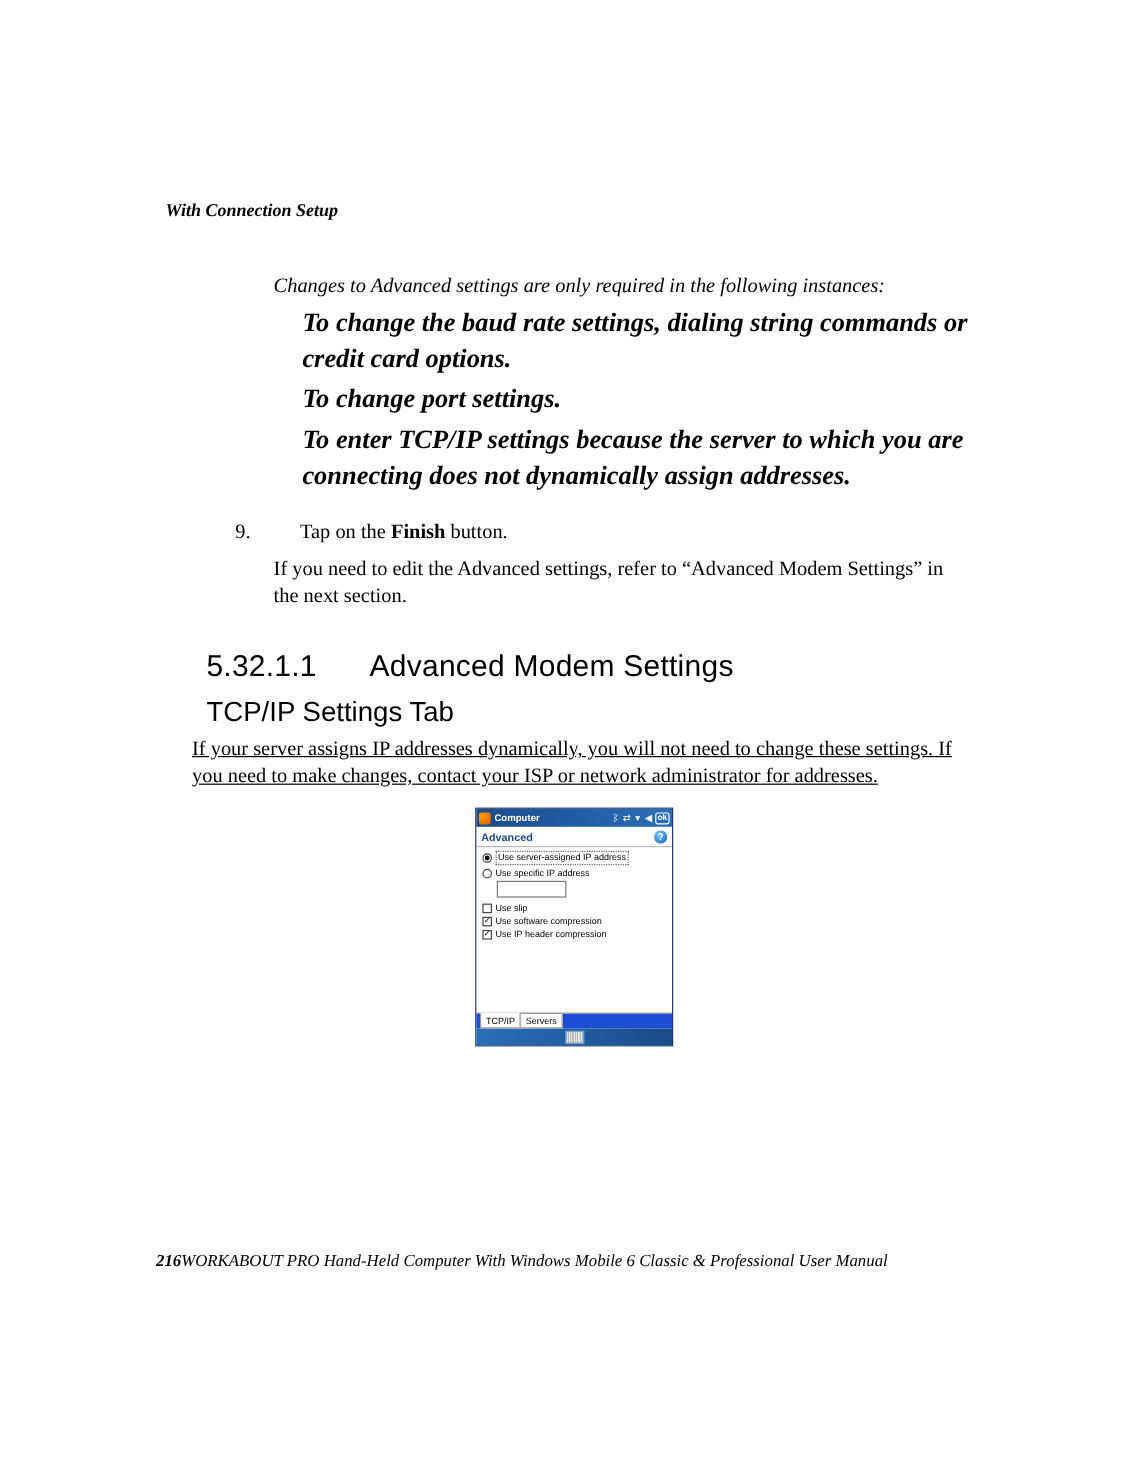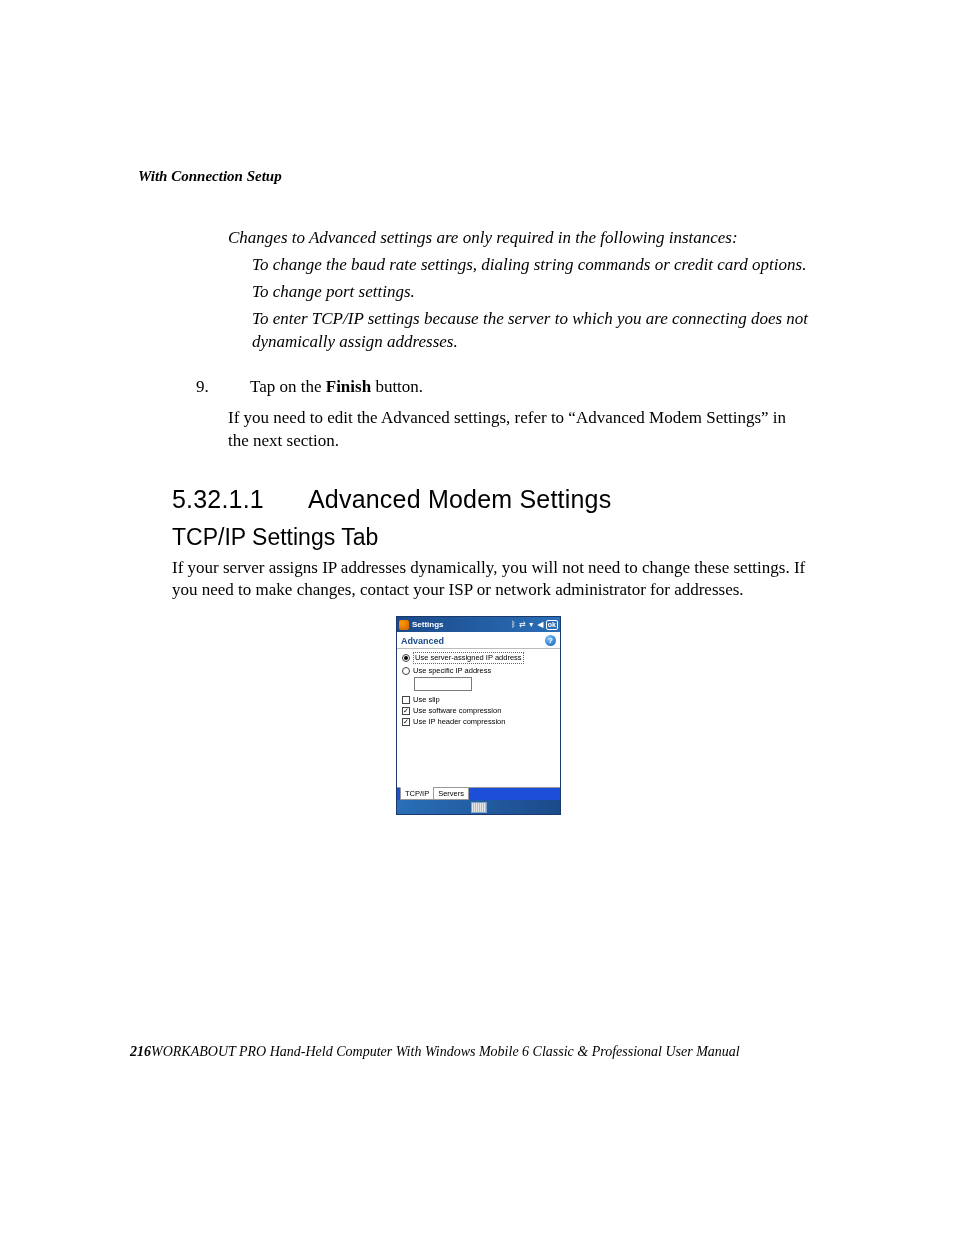--- a/index.html
+++ b/index.html
@@ -31,23 +31,24 @@
   .italic-block {
     margin-left: 90px;
     font-style: italic;
     font-size: 17px;
     line-height: 1.35;
   }
   .italic-sub {
     margin-left: 114px;
     margin-right: 5px;
     font-style: italic;
-    font-size: 17px;
+    font-size: 22px;
     line-height: 1.35;
     margin-top: 4px;
+    font-weight: bold;
   }
   .step {
     font-size: 17px;
     line-height: 1.35;
     margin-top: 22px;
     display: flex;
   }
   .step-num {
     width: 54px;
     flex-shrink: 0;
@@ -80,23 +81,24 @@
     font-family: "Helvetica Neue Condensed", "Arial Narrow", Arial, sans-serif;
     font-weight: 500;
     font-size: 23px;
     margin-top: 10px;
     margin-left: 34px;
     font-stretch: condensed;
   }
   .para {
     font-size: 17px;
     line-height: 1.35;
-    margin-left: 34px;
+    margin-left: 22px;
     margin-right: 10px;
     margin-top: 6px;
+    text-decoration: underline;
   }
   .screenshot-wrap {
     margin-top: 14px;
     display: flex;
     justify-content: center;
   }
   .wm-screen {
     width: 163px;
     border: 1px solid #1b3a6b;
     background: #fff;
@@ -239,21 +241,21 @@
   <div class="h-5">
     <span class="num">5.32.1.1</span><span>Advanced Modem Settings</span>
   </div>
   <div class="h-sub">TCP/IP Settings Tab</div>
   <div class="para">If your server assigns IP addresses dynamically, you will not need to change these settings. If you need to make changes, contact your ISP or network administrator for addresses.</div>
 
   <div class="screenshot-wrap">
     <div class="wm-screen">
       <div class="wm-titlebar">
         <span class="win-icon"></span>
-        <span>Settings</span>
+        <span>Computer</span>
         <span class="spacer"></span>
         <span class="status-ico">ᛒ</span>
         <span class="status-ico">⇄</span>
         <span class="status-ico">▾</span>
         <span class="status-ico">◀</span>
         <span class="ok">ok</span>
       </div>
       <div class="wm-advanced-bar">
         <span class="title">Advanced</span>
         <span class="help">?</span>

